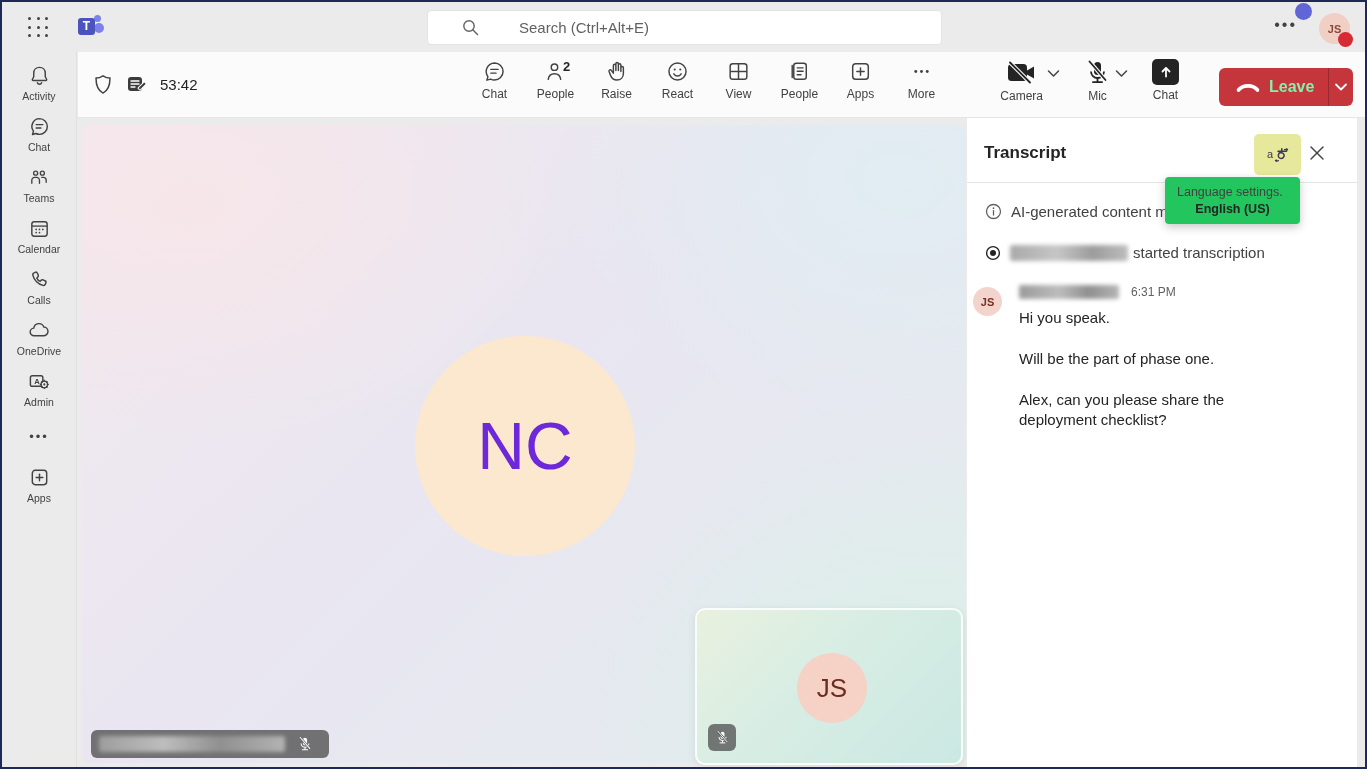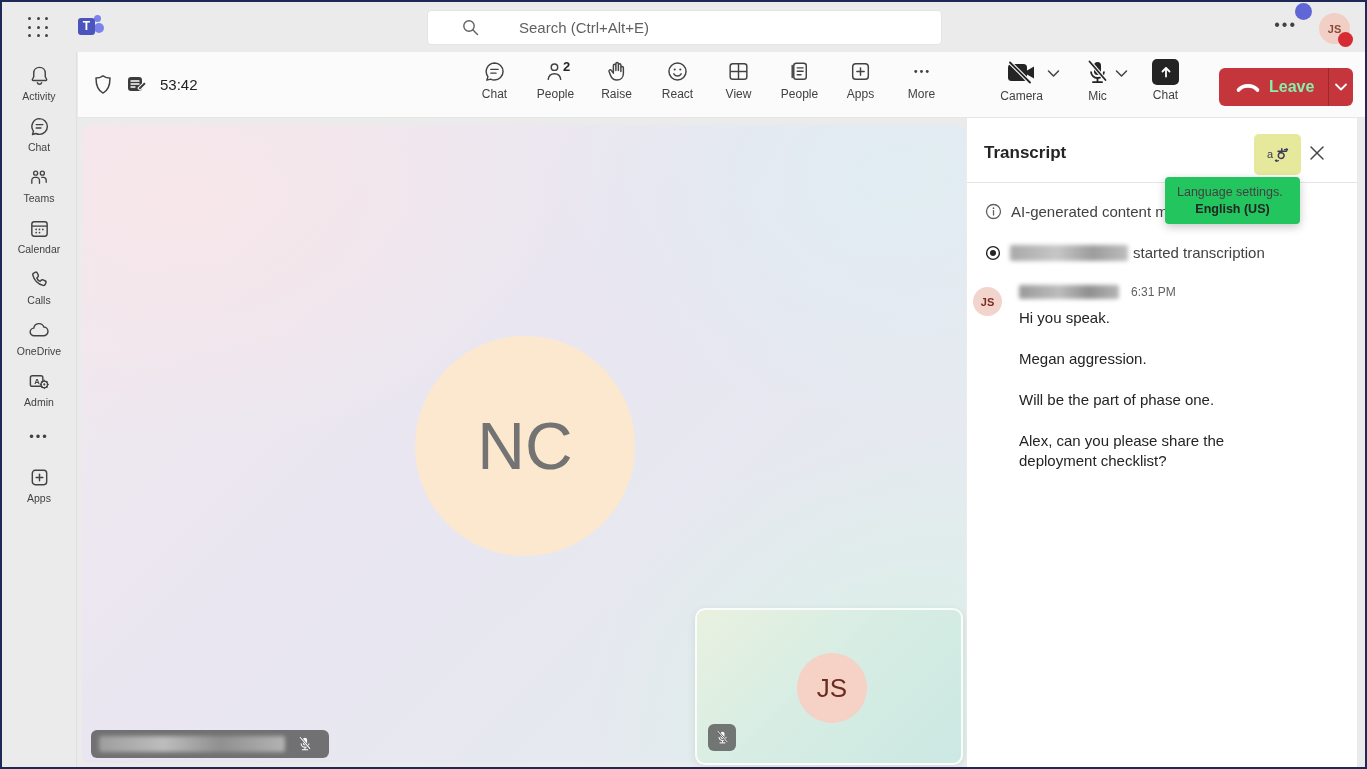--- a/index.html
+++ b/index.html
@@ -49,21 +49,21 @@
   .leave-chev{flex:1;display:flex;align-items:center;justify-content:center;}
 
   
   .content{position:absolute;top:116px;left:76px;right:0;bottom:0;background:#ebebeb;}
   .stage{position:absolute;top:7px;left:4px;width:884px;height:638px;border-radius:8px;
     background:
       radial-gradient(ellipse 60% 55% at 12% 12%, rgba(247,230,233,0.9), rgba(247,230,233,0) 70%),
       radial-gradient(ellipse 55% 60% at 95% 90%, rgba(217,240,230,0.9), rgba(217,240,230,0) 70%),
       radial-gradient(ellipse 55% 55% at 92% 8%, rgba(223,238,242,0.85), rgba(223,238,242,0) 70%),
       linear-gradient(135deg,#f2e9ee 0%,#e9e6f1 45%,#e3ecef 100%);}
-  .nc-avatar{position:absolute;left:333px;top:211px;width:220px;height:220px;border-radius:50%;background:#fbe8ce;display:flex;align-items:center;justify-content:center;font-size:66px;color:#737373;}
+  .nc-avatar{position:absolute;left:333px;top:211px;width:220px;height:220px;border-radius:50%;background:#fbe8ce;display:flex;align-items:center;justify-content:center;font-size:66px;color:#6d28d9;}
   .name-pill{position:absolute;left:9px;top:605px;width:238px;height:28px;background:rgba(96,96,96,0.88);border-radius:6px;display:flex;align-items:center;padding:0 8px;}
   .pill-blur{width:186px;height:16px;border-radius:2px;background:linear-gradient(90deg,#9e9e9e,#bdbdbd 35%,#909090 65%,#b3b3b3);filter:blur(2px);}
   .pill-mic{margin-left:12px;display:flex;align-items:center;}
   .pip{position:absolute;left:613px;top:483px;width:268px;height:157px;border-radius:10px;border:2px solid rgba(255,255,255,0.85);box-shadow:0 2px 8px rgba(0,0,0,0.08);
     background:linear-gradient(135deg,#e9f1df 0%,#d7ede4 45%,#cbe8e2 100%);}
   .pip-avatar{position:absolute;left:100px;top:43px;width:70px;height:70px;border-radius:50%;background:#f6d1c6;display:flex;align-items:center;justify-content:center;font-size:26px;color:#6b2c21;}
   .pip-mic{position:absolute;left:11px;top:114px;width:28px;height:27px;background:rgba(86,86,86,0.8);border-radius:6px;display:flex;align-items:center;justify-content:center;}
 
   
   .panel{position:absolute;top:0;right:8px;width:390px;bottom:0;background:#fff;}
@@ -423,21 +423,20 @@
       <div class="msg">
         <div class="msg-avatar">
           <span>JS</span>
         </div>
         <div class="msg-head">
           <span class="name-blur"></span>
           <span class="msg-time">6:31 PM</span>
         </div>
         <div class="msg-body">
           <p>Hi you speak.</p>
-          <p>Megan aggression.</p>
           <p>Will be the part of phase one.</p>
           <p>Alex, can you please share the deployment checklist?</p>
         </div>
       </div>
 
       <div class="tooltip">
         <div class="l1">Language settings.</div>
         <div class="l2">English (US)</div>
       </div>
     </div>

